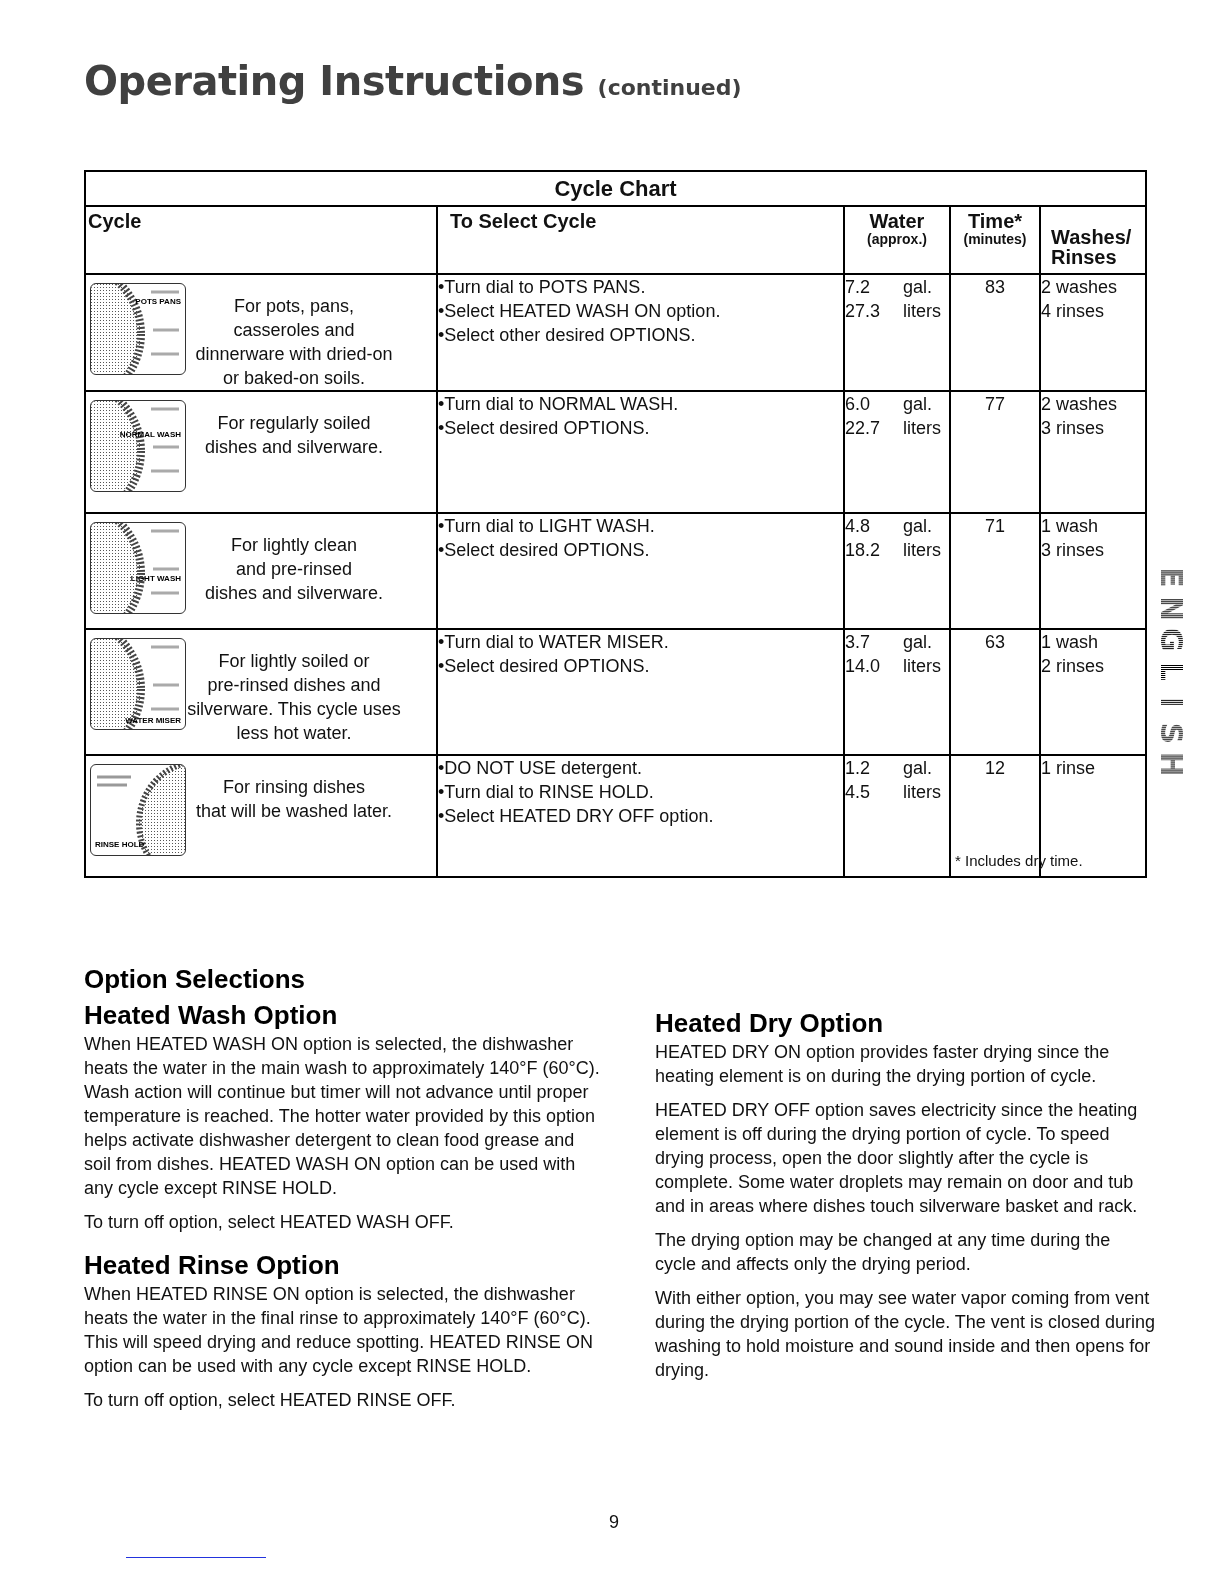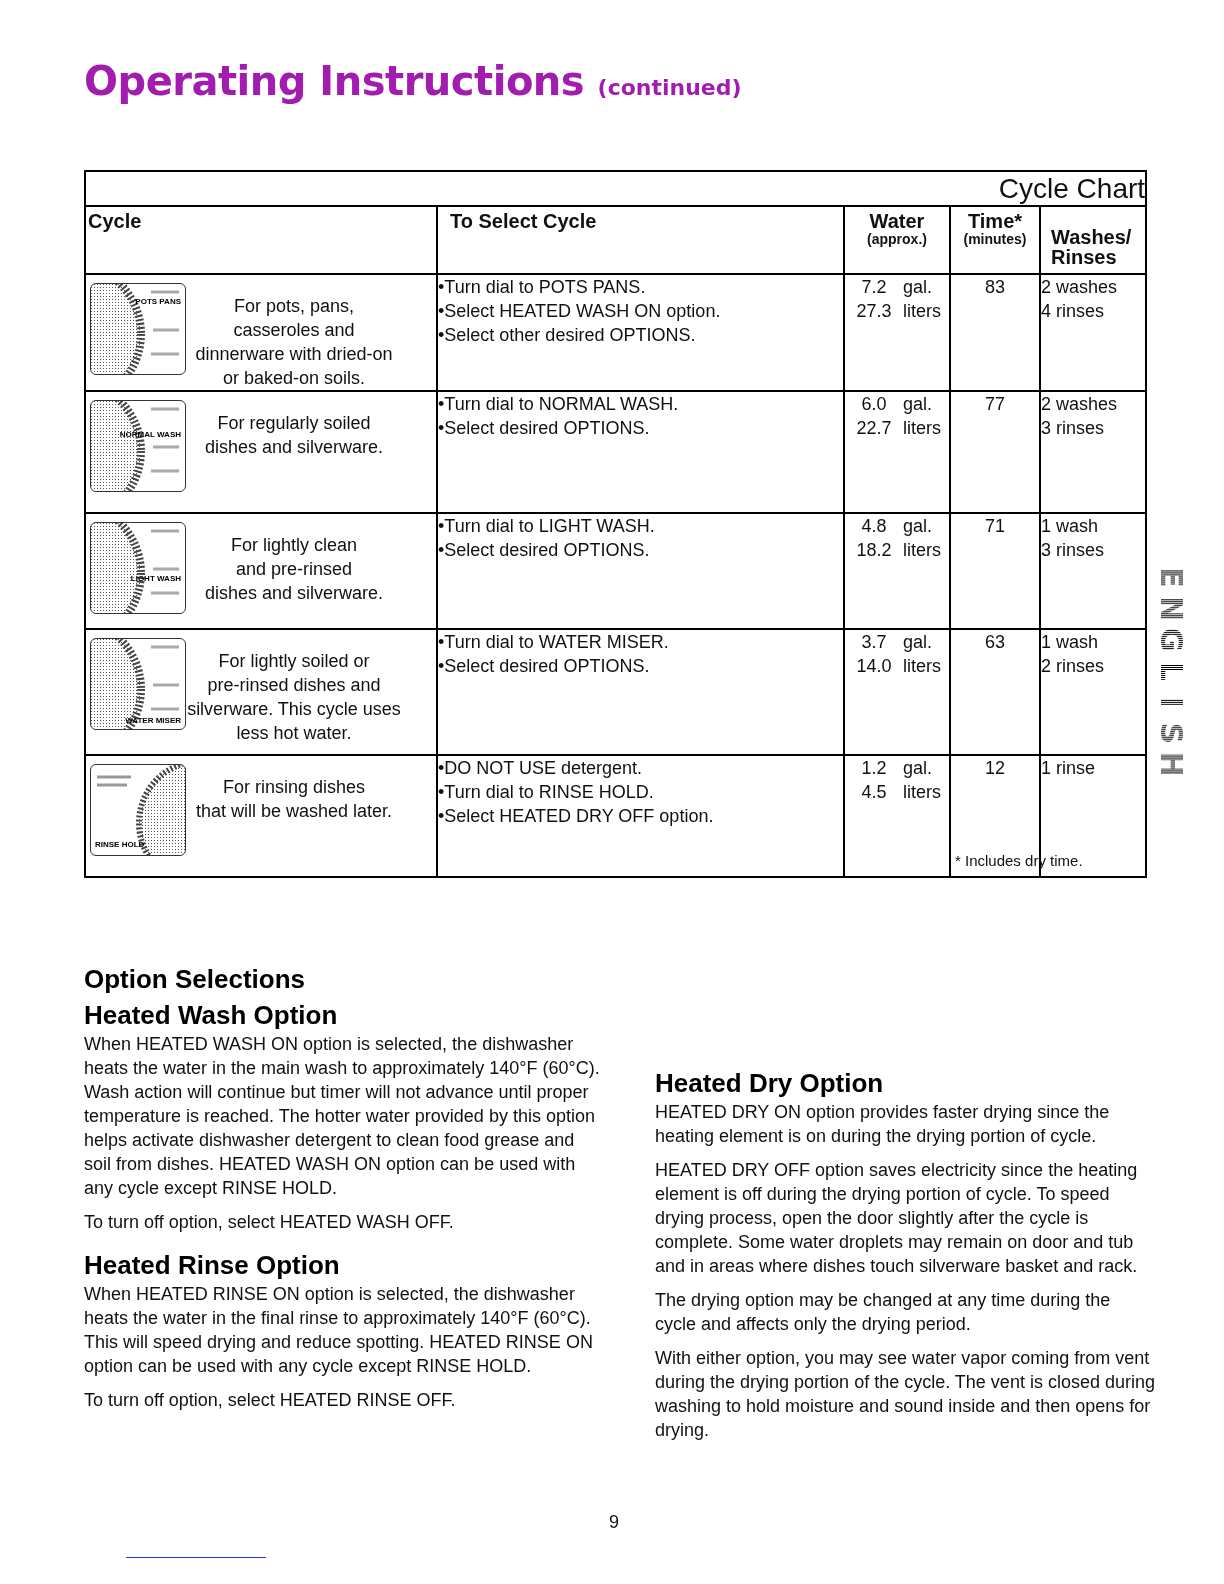--- a/index.html
+++ b/index.html
@@ -1,59 +1,59 @@
 <!DOCTYPE html>
 <html><head>
 <meta charset="utf-8">
 <style>
   html, body { margin: 0; padding: 0; background: #ffffff; }
   body { width: 1224px; height: 1584px; position: relative; overflow: hidden;
          font-family: "Liberation Sans", sans-serif; color: #111; }
   .page-title { position: absolute; left: 84px; top: 58px; margin: 0;
     font-family: "DejaVu Sans", sans-serif; font-weight: 900; font-size: 40px;
-    letter-spacing: -0.5px; color: #a21caf; white-space: nowrap; }
+    letter-spacing: -0.5px; color: #404040; white-space: nowrap; }
   .page-title .cont { font-size: 22px; font-weight: 900; letter-spacing: 0; }
 
   
   .chart { position: absolute; left: 84px; top: 170px; width: 1061px;
     border-collapse: collapse; border: 2px solid #000; table-layout: fixed; }
   .chart td, .chart th { border: 2px solid #000; vertical-align: top; padding: 0; }
-  .chart .title-row th { height: 33px; font-size: 28px; font-weight: normal; text-align: right;
+  .chart .title-row th { height: 33px; font-size: 22px; font-weight: bold; text-align: center;
     vertical-align: middle; }
   .chart .head-row th { height: 46px; font-size: 20px; font-weight: bold; line-height: 20px; }
   .chart .head-row th.left { text-align: left; padding: 4px 0 0 2px; }
   .chart .head-row th.sel { text-align: left; padding: 4px 0 0 12px; }
   .chart .head-row th.center { text-align: center; padding-top: 4px; }
   .chart .head-row th.wr { text-align: left; padding: 20px 0 0 10px; }
   .chart .head-row .sub { font-size: 14px; font-weight: bold; display: block; line-height: 16px; }
   .row td { font-size: 18px; line-height: 24px; }
   .cycle-cell { position: relative; }
   .dial { position: absolute; left: 4px; top: 8px; width: 94px; height: 90px;
     border: 1px solid #333; border-radius: 6px; overflow: hidden; background: #fff; }
   .dial svg { width: 100%; height: 100%; display: block; }
   .desc { margin-left: 66px; padding-top: 19px; text-align: center; }
   .steps { padding: 6px 0 0 12px; }
   .steps div::before { content: "\2022 "; }
   .water { padding-top: 6px; }
   .water .wl { display: flex; }
-  .water .num { width: 58px; text-align: center; }
+  .water .num { width: 58px; text-align: left; }
   .water .unit { }
   .time { text-align: center; padding-top: 6px; }
   .wr-cell { padding: 6px 0 0 10px; }
   .footnote { position: absolute; left: 955px; top: 852px; font-size: 15px; }
 
   
   .lang-tab { position: absolute; left: 1158px; top: 562px; width: 28px; height: 218px; }
   .lang-tab svg { width: 100%; height: 100%; }
 
   
   h2, h3 { margin: 0; font-weight: bold; color: #000; }
   .col { position: absolute; font-size: 18px; line-height: 24px; }
   .col-left { left: 84px; top: 962px; width: 520px; }
-  .col-right { left: 655px; top: 1064px; width: 500px; }
+  .col-right { left: 655px; top: 1004px; width: 500px; }
   .sec-title { font-size: 26px; line-height: 34px; }
   .sub-title { font-size: 26px; line-height: 34px; margin-top: 2px; }
   .col p { margin: 0 0 10px 0; }
   .col .gap { margin-top: 14px; }
   .page-number { position: absolute; left: 609px; top: 1512px; font-size: 18px; }
   .bottom-link { position: absolute; left: 126px; top: 1557px; width: 140px; height: 0;
     border-top: 1px solid #2233dd; }
 </style>
 </head>
 <body>

